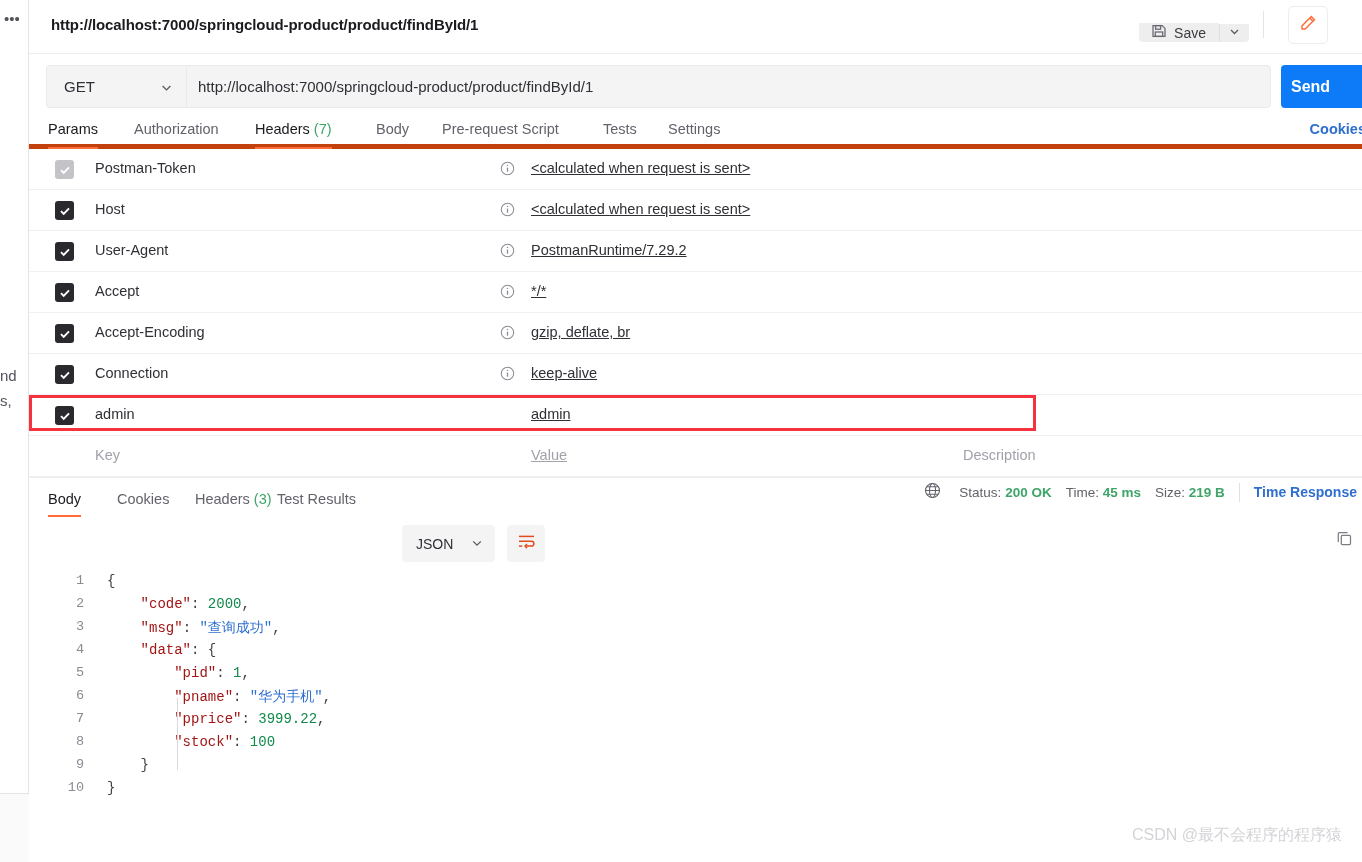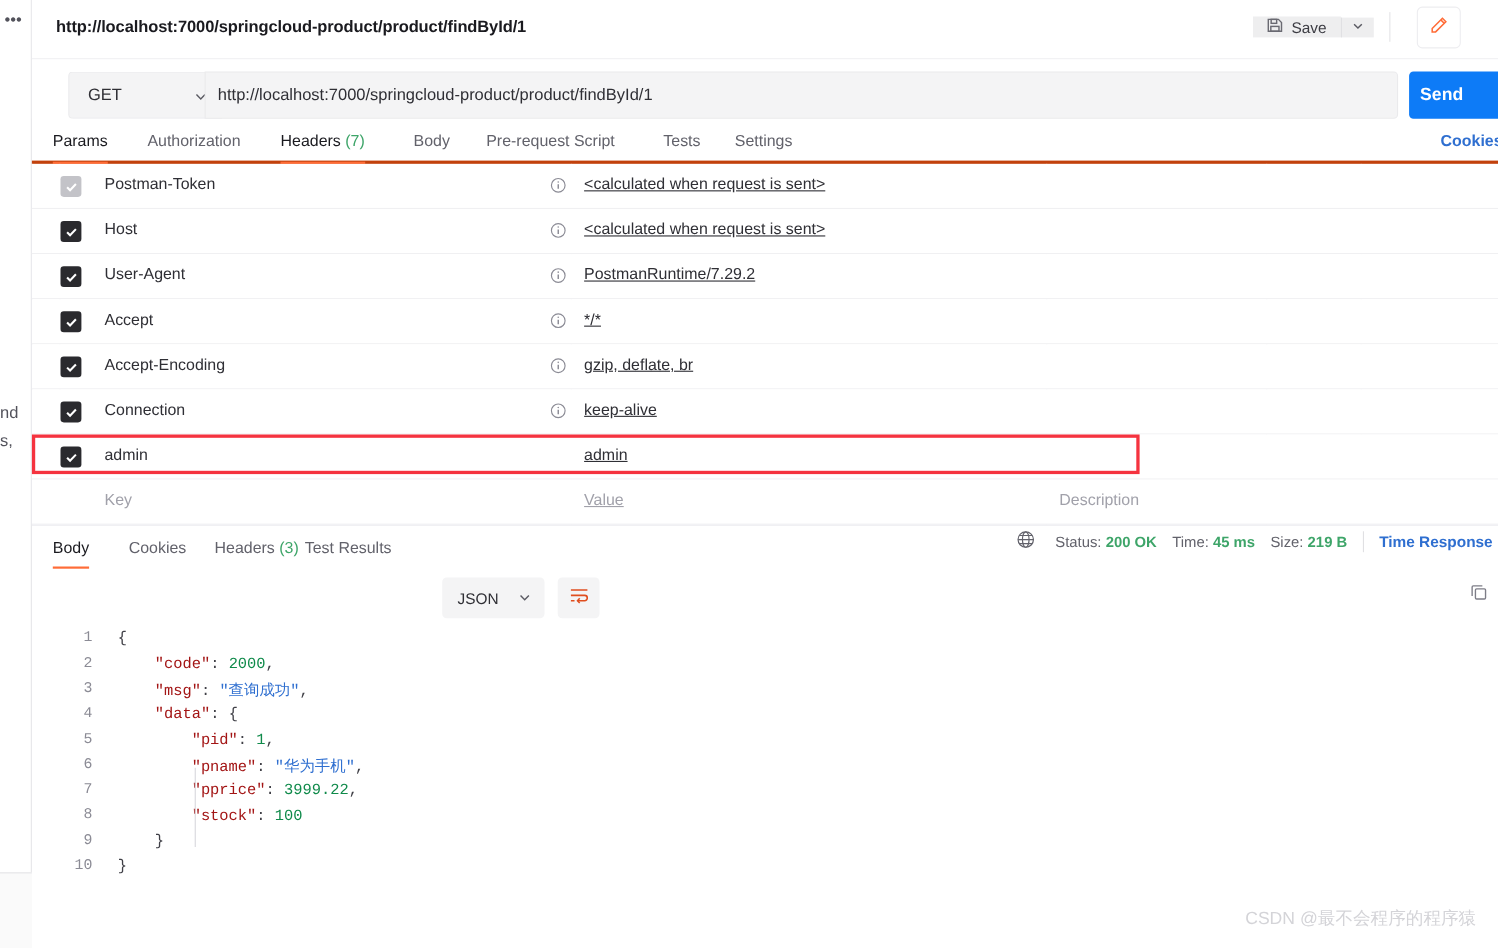--- a/index.html
+++ b/index.html
@@ -40,21 +40,21 @@
   #req-header {
     position: relative; height: 54px; width: 100%;
     border-bottom: 1px solid #ededf0; background: #ffffff;
   }
   #req-title {
     position: absolute; left: 22px; top: 16px;
     font-size: 15px; font-weight: bold; color: #1a1a1f; letter-spacing: -0.1px;
   }
   #save-group {
     position: absolute; right: 113px; top: 7px;
-    display: flex; height: 35px; align-items: center;
+    display: flex; height: 35px; align-items: flex-end;
     border-radius: 4px; overflow: hidden;
   }
   #save-btn {
     display: flex; align-items: center; gap: 7px;
     background: #eeeeef; border: none; padding: 0 13px 0 12px;
     font-size: 14px; color: #3c3c43; cursor: pointer;
     font-family: "Liberation Sans", sans-serif;
   }
   #save-caret {
     background: #eeeeef; border: none; border-left: 1px solid #e0e0e3;
@@ -75,21 +75,21 @@
 
   
   #url-row {
     position: relative; height: 54px; width: 100%; background: #ffffff;
   }
   #method-select {
     position: absolute; left: 17px; top: 11px;
     width: 140px; height: 43px;
     background: #f4f4f5; border: 1px solid #eaeaec;
     border-right: none; border-radius: 4px 0 0 4px;
-    display: flex; align-items: center; cursor: pointer; margin-left: 16px;
+    display: flex; align-items: center; cursor: pointer;
   }
   #method-label {
     margin-left: 17px; font-size: 15px; color: #2f2f35;
   }
   #method-caret {
     position: absolute; right: 12px; top: 14px;
   }
   #url-input {
     position: absolute; left: 157px; top: 11px;
     width: 1085px; height: 43px;
@@ -103,21 +103,21 @@
     width: 92px; height: 43px;
     background: #0d7bf7; border: none; border-radius: 4px;
     color: #ffffff; font-size: 16px; font-weight: bold;
     font-family: "Liberation Sans", sans-serif;
     cursor: pointer; display: flex; align-items: center; padding-left: 10px;
   }
 
   
   #req-tabs {
     position: relative; height: 41px; width: 100%;
-    border-bottom: 3px solid #c2410c;
+    border-bottom: 5px solid #c2410c;
   }
   .rtab {
     position: absolute; top: 0; height: 41px;
     display: flex; align-items: center;
     font-size: 14.5px; color: #62626b; cursor: pointer; white-space: nowrap;
   }
   .rtab.active { color: #1a1a1f; }
   .rtab.active::after {
     content: ""; position: absolute; left: 0; right: 0; bottom: 0;
     height: 2.5px; background: #ff6c37;

